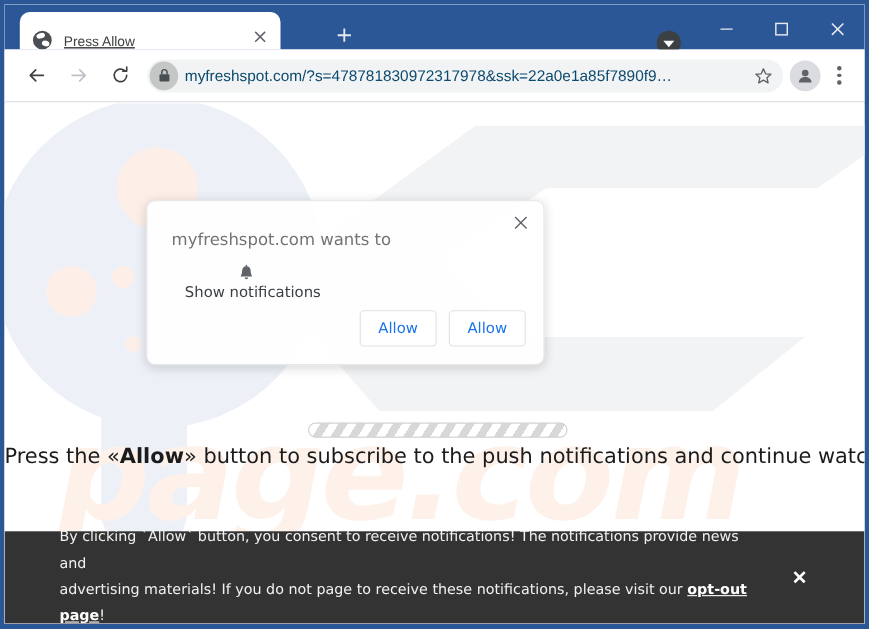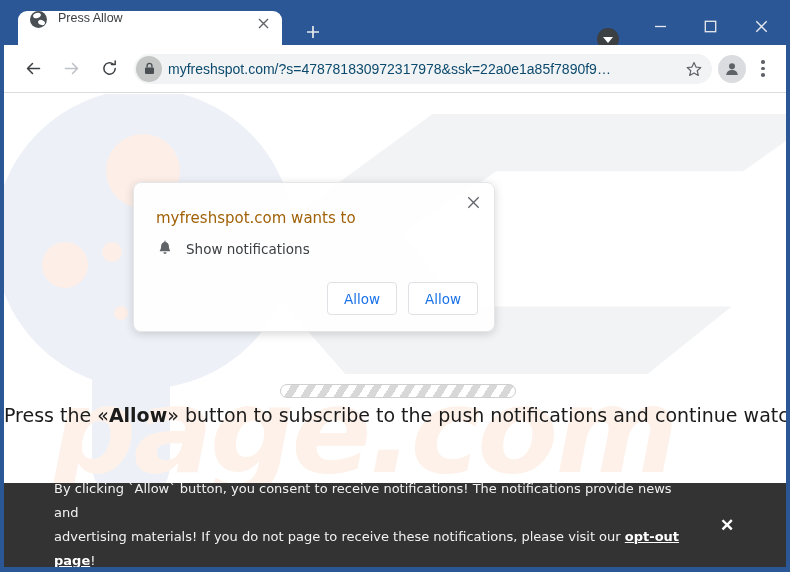--- a/index.html
+++ b/index.html
@@ -18,24 +18,24 @@
     position:absolute; left:4px; top:4px; right:4px; bottom:5px;
     background:#ffffff; overflow:hidden;
   }
 
   
   #tabstrip{
     position:absolute; left:0; top:0; right:0; height:41px;
     background:#2b5797;
   }
   #tab{
-    position:absolute; left:14px; top:7px; width:264px; height:34px;
+    position:absolute; left:14px; top:7px; width:237px; height:34px;
     background:#ffffff;
     border-radius:9px 9px 0 0;
-    display:flex; align-items:flex-start;
+    display:flex; align-items:flex-end;text-decoration:underline;
   }
   #tab-favicon{
     width:17px; height:17px; margin-left:12px; flex:0 0 auto;
     border-radius:50%;
     background:#4a4f54;
     position:relative; overflow:hidden;
   }
   #tab-favicon::before{
     content:""; position:absolute; left:3px; top:2px;
     width:8px; height:5px; border-radius:50%;
@@ -191,26 +191,26 @@
     border-radius:8px;
     box-shadow:0 2px 10px rgba(0,0,0,0.16);
   }
   #perm-close{
     position:absolute; right:8px; top:6px;
     width:26px;height:26px; display:flex;align-items:center;
     justify-content:center; color:#5f6368;
   }
   #perm-title{
     position:absolute; left:22px; top:26px;
-    font-size:15px; color:#a16207;
+    font-size:15px; color:#737373;
     font-family:"DejaVu Sans", sans-serif;
   }
   #perm-row{
     position:absolute; left:22px; top:57px;
-    display:flex; align-items:center;
+    display:flex; align-items:center;flex-direction:column;
   }
   #bell-icon{ width:18px;height:18px; display:block; }
   #perm-item-label{
     margin-left:12px; font-size:13.5px; color:#3c4043;
     font-family:"DejaVu Sans", sans-serif;
   }
   #perm-actions{
     position:absolute; right:16px; bottom:16px;
     display:flex; gap:11px;
   }

